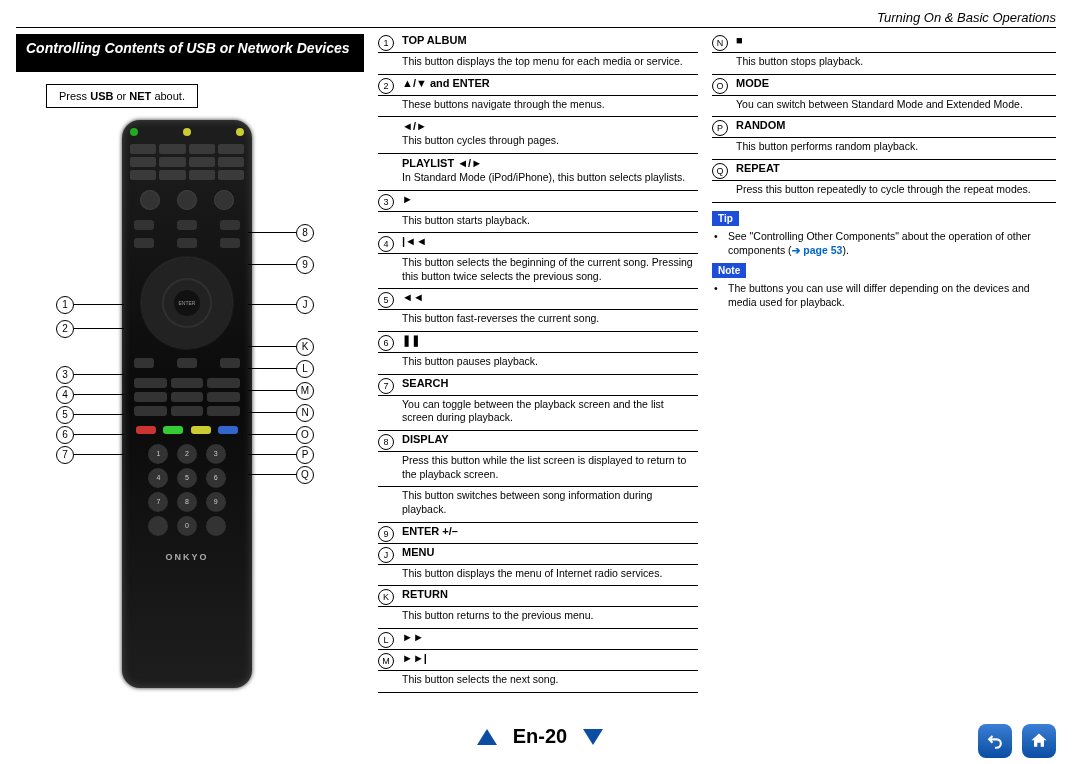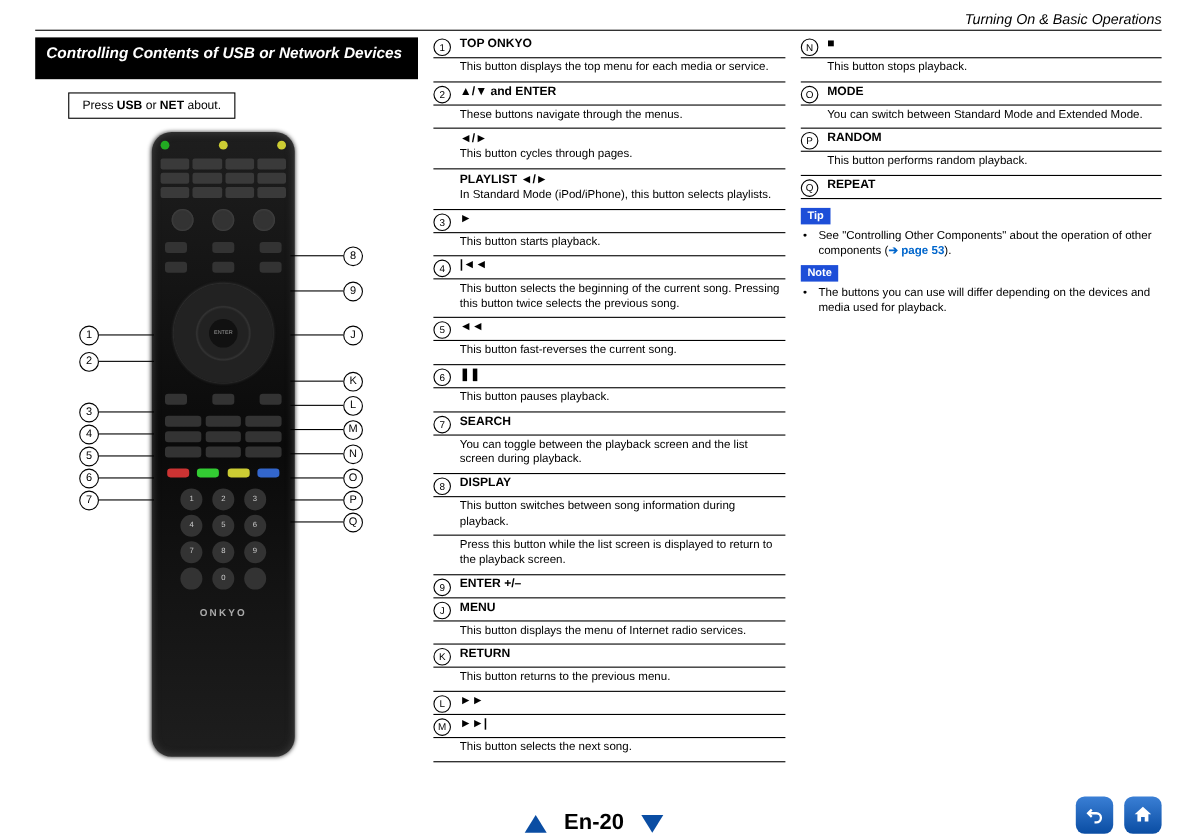--- a/index.html
+++ b/index.html
@@ -8,21 +8,21 @@
     font-family: Arial, Helvetica, sans-serif;
     font-size: 11px;
     color: #000;
     background: #fff;
     width: 1080px;
     height: 764px;
     position: relative;
     overflow: hidden;
   }
   .page {
-    padding: 10px 24px 0 32px;
+    padding: 10px 24px 0 16px;
     box-sizing: border-box;
     width: 100%;
     height: 100%;
     position: relative;
   }
   .header-row {
     display: flex;
     justify-content: flex-end;
     border-bottom: 1.5px solid #000;
     padding-bottom: 2px;
@@ -178,21 +178,21 @@
     display: flex;
     gap: 6px;
     font-size: 10.5px;
     padding: 3px 2px 0 2px;
     line-height: 1.35;
   }
   .bullet .dot { flex:0 0 8px; }
   .page-link { color: #0066cc; font-weight: bold; }
   .footer {
     position: absolute;
-    bottom: 4px;
+    bottom: 16px;
     left: 0;
     width: 100%;
     display: flex;
     justify-content: center;
     align-items: center;
     gap: 16px;
   }
   .footer .tri {
     width: 0; height: 0;
     border-left: 10px solid transparent;
@@ -347,21 +347,21 @@
         <div class="leader" style="left:232px; top:334px; width:48px"></div>
         <div class="num-circle" style="left:280px; top:346px">Q</div>
         <div class="leader" style="left:232px; top:354px; width:48px"></div>
       </div>
     </div>
 
     <div class="col2" id="col2">
         <div class="item">
           <div class="item-head">
             <div class="inum">1</div>
-            <div class="item-title">TOP ONKYO</div>
+            <div class="item-title">TOP ALBUM</div>
           </div>
           <div class="item-desc">This button displays the top menu for each media or service.</div>
         </div>
         <div class="item">
           <div class="item-head">
             <div class="inum">2</div>
             <div class="item-title">▲/▼ and ENTER</div>
           </div>
           <div class="item-desc">These buttons navigate through the menus.</div>
           <div class="item-subhead">◄/►</div>
@@ -402,22 +402,22 @@
             <div class="inum">7</div>
             <div class="item-title">SEARCH</div>
           </div>
           <div class="item-desc">You can toggle between the playback screen and the list screen during playback.</div>
         </div>
         <div class="item">
           <div class="item-head">
             <div class="inum">8</div>
             <div class="item-title">DISPLAY</div>
           </div>
+          <div class="item-desc">Press this button while the list screen is displayed to return to the playback screen.</div>
           <div class="item-desc">This button switches between song information during playback.</div>
-          <div class="item-desc">Press this button while the list screen is displayed to return to the playback screen.</div>
         </div>
         <div class="item">
           <div class="item-head">
             <div class="inum">9</div>
             <div class="item-title">ENTER +/–</div>
           </div>
         </div>
         <div class="item">
           <div class="item-head">
             <div class="inum">J</div>
@@ -468,20 +468,21 @@
               <div class="inum">P</div>
               <div class="item-title">RANDOM</div>
             </div>
             <div class="item-desc">This button performs random playback.</div>
           </div>
           <div class="item">
             <div class="item-head">
               <div class="inum">Q</div>
               <div class="item-title">REPEAT</div>
             </div>
+            <div class="item-desc">Press this button repeatedly to cycle through the repeat modes.</div>
           </div>
         </div>
       <div class="tip-box">Tip</div>
       <div class="bullet">
         <div class="dot">•</div>
         <div>
           <span>See "Controlling Other Components" about the operation of other components (</span><span class="page-link"><span>➔</span> <span>page 53</span></span><span>).</span>
         </div>
       </div>
       <div class="note-box">Note</div>

